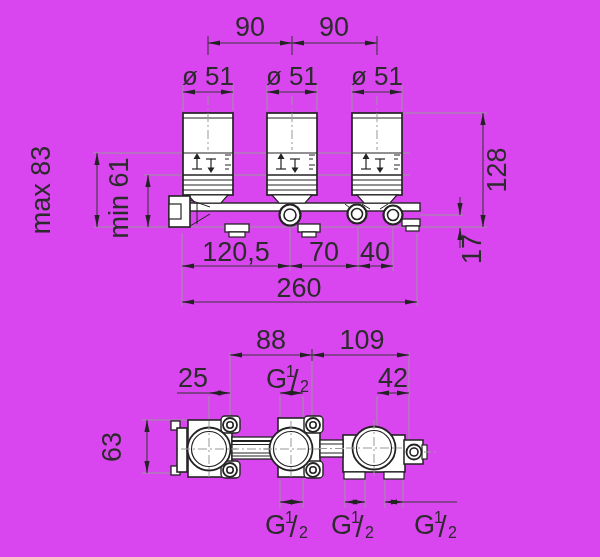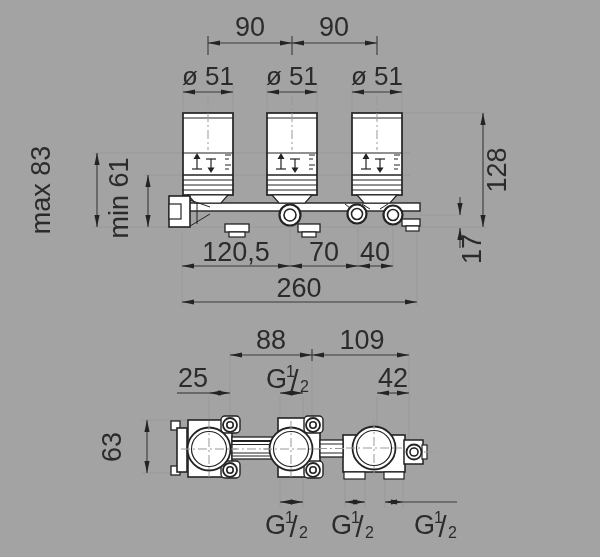--- a/index.html
+++ b/index.html
@@ -1,16 +1,16 @@
 <!DOCTYPE html>
 <html><head>
 <meta charset="utf-8">
 <style>
   html,body{margin:0;padding:0;background:#ffffff;}
-  .stage{position:relative;width:600px;height:557px;background:#a3a3a3;overflow:hidden;
+  .stage{position:relative;width:600px;height:557px;background:#d946ef;overflow:hidden;
          font-family:"Liberation Sans", sans-serif;}
   svg text{font-family:"Liberation Sans", sans-serif;fill:#2b2b2b;}
   .dimtxt{font-size:27px;}
   .diatxt{font-size:26px;}
   .sup{font-size:16px;}
   .slash{font-size:29px;}
   .body-line{stroke:#232323;fill:none;}
   .body-fill{stroke:#232323;fill:#ffffff;}
   .thin{stroke:#999999;stroke-width:1;fill:none;}
   .dim{stroke:#3a3a3a;stroke-width:1.1;fill:none;}

